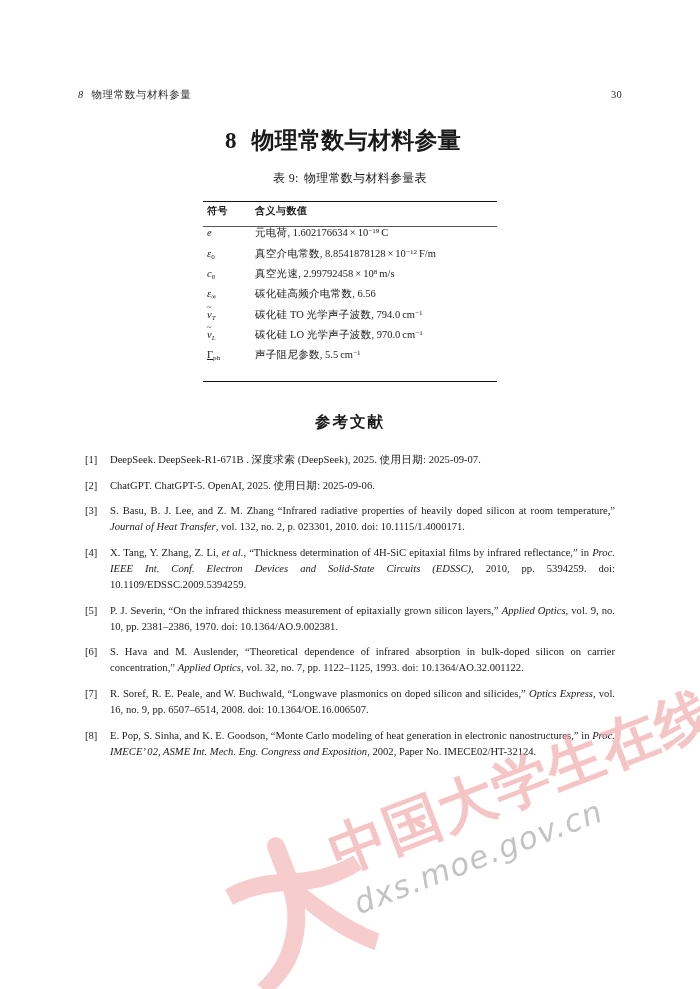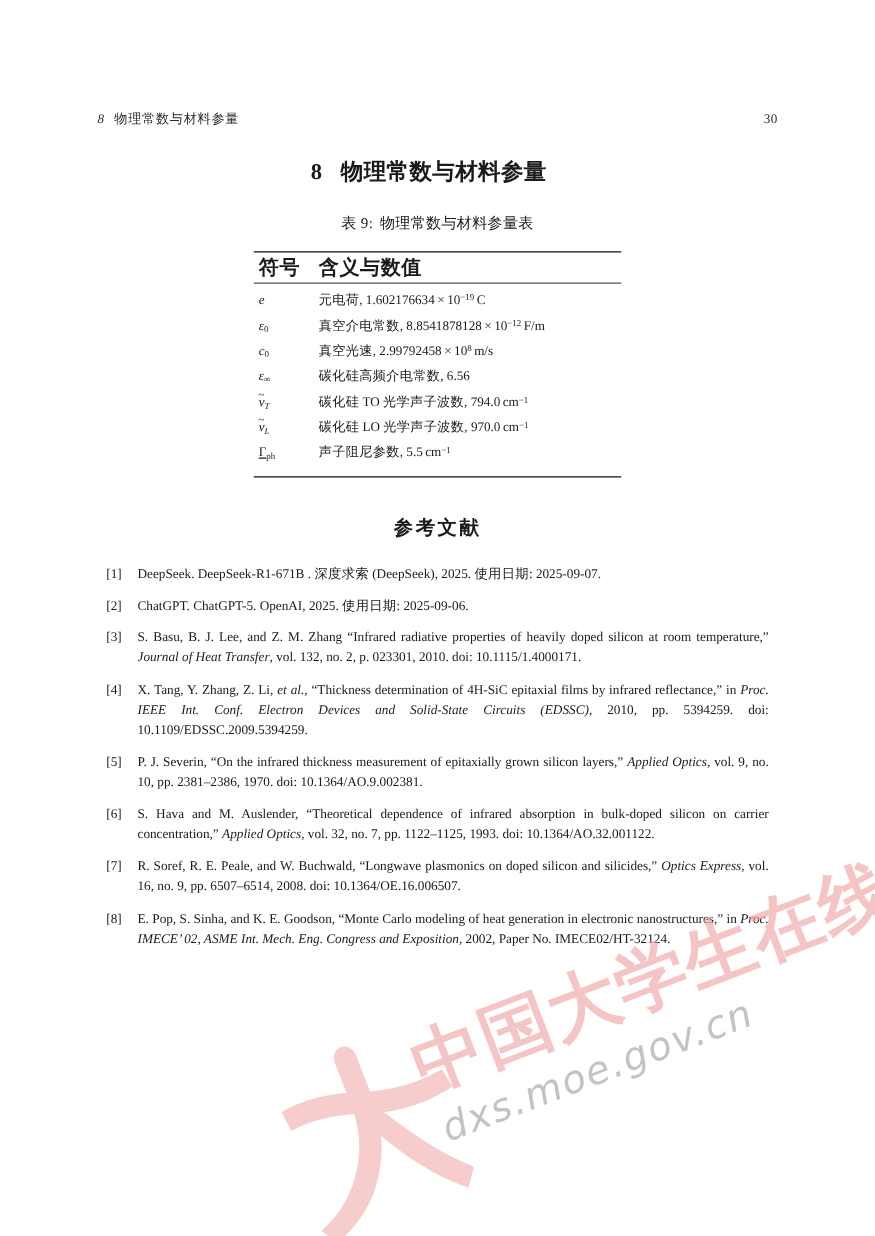--- a/index.html
+++ b/index.html
@@ -51,21 +51,21 @@
   }
   .runhead .rh-page { font-size: 10.5px; }
 
   
   .section-title {
     position: absolute;
     top: 125px;
     left: 0;
     width: 686px;
     text-align: center;
-    font-size: 18px;
+    font-size: 23px;
     font-weight: bold;
     letter-spacing: 1px;
   }
   .section-title .sec-num { margin-right: 14px; }
 
   
   .table-caption {
     position: absolute;
     top: 170px;
     left: 0;
@@ -81,21 +81,21 @@
     position: absolute;
     top: 199px;
     left: 203px;
     width: 294px;
     border-collapse: collapse;
     font-size: 10.5px;
   }
   .const-table thead th {
     text-align: left;
     font-weight: bold;
-    font-size: 16px;
+    font-size: 10px;
     padding: 5px 0 5px 0;
     letter-spacing: .5px;
     margin-left: 32px;
   }
   .const-table thead tr { }
   .const-table tbody td {
     padding: 3.2px 0;
     vertical-align: baseline;
     white-space: nowrap;
   }

